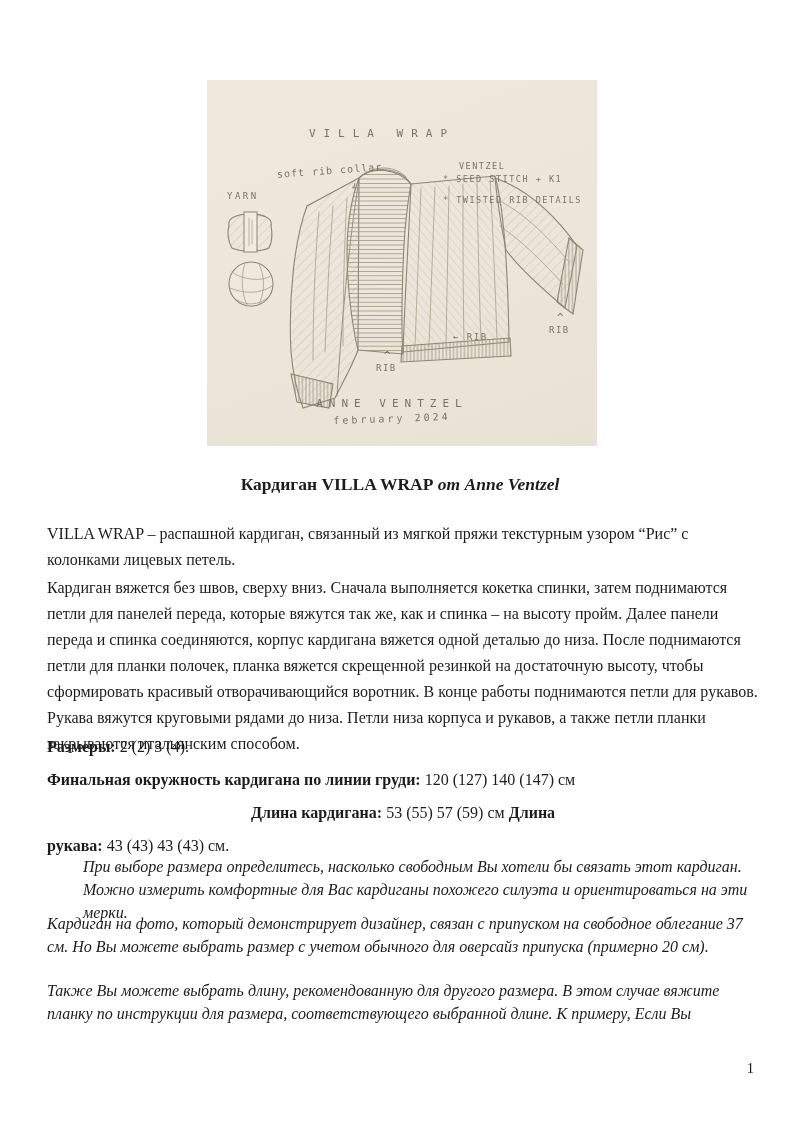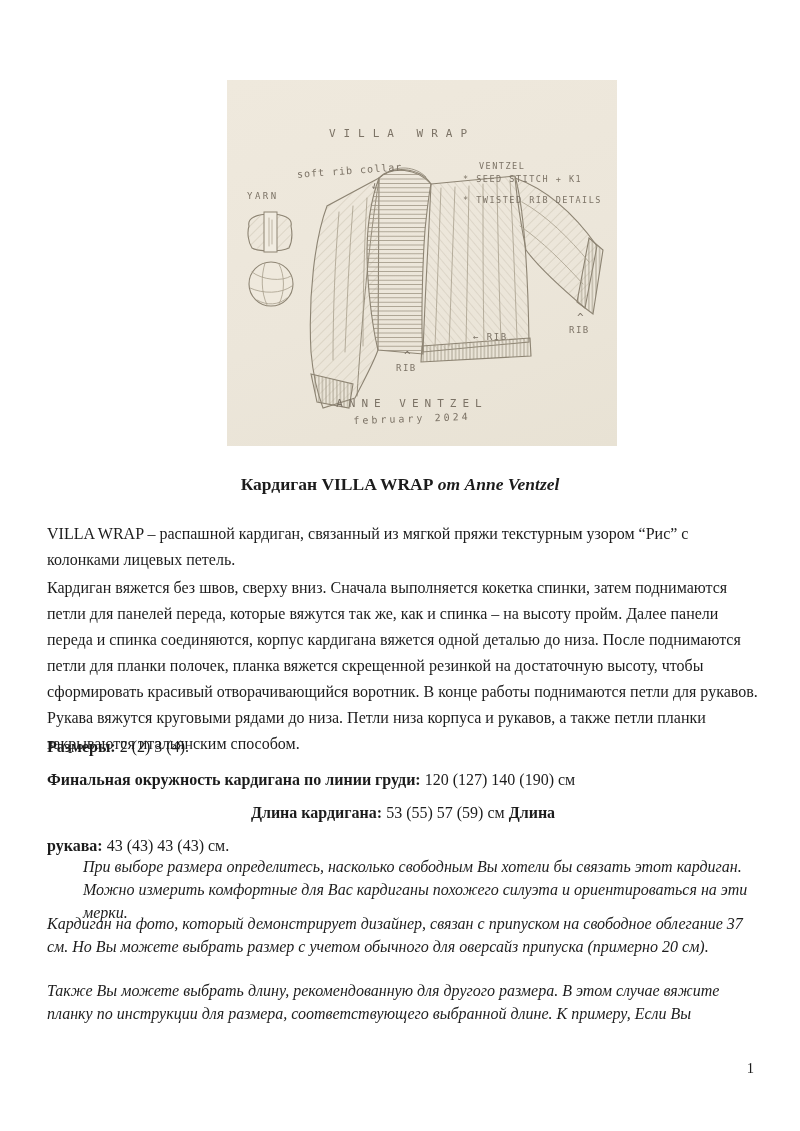--- a/index.html
+++ b/index.html
@@ -1,21 +1,21 @@
 <!DOCTYPE html>
 <html><head>
 <meta charset="utf-8">
 <style>
   * { margin:0; padding:0; box-sizing:border-box; }
   html,body { width:800px; height:1131px; background:#ffffff; overflow:hidden; }
   body { font-family:"Liberation Serif", serif; color:#1c1c1c; position:relative; }
 
   
   .sketch { position:absolute; left:207px; top:80px; width:390px; height:366px;
-            background:linear-gradient(160deg,#efe9dd 0%, #ece6da 55%, #e8e2d4 100%);margin-left:20px; }
+            background:linear-gradient(160deg,#efe9dd 0%, #ece6da 55%, #e8e2d4 100%); }
   .sketch svg { position:absolute; left:0; top:0; }
   .hand { position:absolute; font-family:"DejaVu Sans Mono", monospace; color:#7c7366;
           white-space:nowrap; line-height:1; }
   .h-title { font-size:11px; letter-spacing:8px; text-align:center; }
   .h-note  { font-size:10px; letter-spacing:1px; transform:rotate(-4deg); }
   .h-small { font-size:9px;  letter-spacing:2.5px; }
   .h-pat   { font-size:8.5px; letter-spacing:1.5px; }
   .h-rib   { font-size:9px; letter-spacing:1.5px; }
   .h-arrow { font-size:11px; }
   .h-sig   { font-size:11px; letter-spacing:6px; text-align:center; }
@@ -106,21 +106,21 @@
   <span class="hand h-sig" style="left:55px; top:318px; width:260px;">ANNE VENTZEL</span>
   <span class="hand h-date" style="left:55px; top:334px; width:260px;">february 2024</span>
 </div>
 
 <h1 class="doc-title"><b>Кардиган VILLA WRAP</b><b class="it"> от Anne Ventzel</b></h1>
 
 <p class="para p1">VILLA WRAP – распашной кардиган, связанный из мягкой пряжи текстурным узором “Рис” с колонками лицевых петель.</p>
 <p class="para p2">Кардиган вяжется без швов, сверху вниз. Сначала выполняется кокетка спинки, затем поднимаются петли для панелей переда, которые вяжутся так же, как и спинка – на высоту пройм. Далее панели переда и спинка соединяются, корпус кардигана вяжется одной деталью до низа. После поднимаются петли для планки полочек, планка вяжется скрещенной резинкой на достаточную высоту, чтобы сформировать красивый отворачивающийся воротник. В конце работы поднимаются петли для рукавов. Рукава вяжутся круговыми рядами до низа. Петли низа корпуса и рукавов, а также петли планки закрываются итальянским способом.</p>
 
 <div class="mline m1"><b>Размеры:</b><span> 2 (2) 3 (4).</span></div>
-<div class="mline m2"><b>Финальная окружность кардигана по линии груди:</b><span> 120 (127) 140 (190) см</span></div>
+<div class="mline m2"><b>Финальная окружность кардигана по линии груди:</b><span> 120 (127) 140 (147) см</span></div>
 <div class="mline m3"><b>Длина кардигана:</b><span> 53 (55) 57 (59) см </span><b>Длина</b></div>
 <div class="mline m4"><b>рукава:</b><span> 43 (43) 43 (43) см.</span></div>
 
 <p class="note n1">При выборе размера определитесь, насколько свободным Вы хотели бы связать этот кардиган. Можно измерить комфортные для Вас кардиганы похожего силуэта и ориентироваться на эти мерки.</p>
 <p class="note n2">Кардиган на фото, который демонстрирует дизайнер, связан с припуском на свободное облегание 37 см. Но Вы можете выбрать размер с учетом обычного для оверсайз припуска (примерно 20 см).</p>
 <p class="note n3">Также Вы можете выбрать длину, рекомендованную для другого размера. В этом случае вяжите планку по инструкции для размера, соответствующего выбранной длине. К примеру, Если Вы</p>
 
 <div class="pagenum">1</div>
 
 </body></html>

